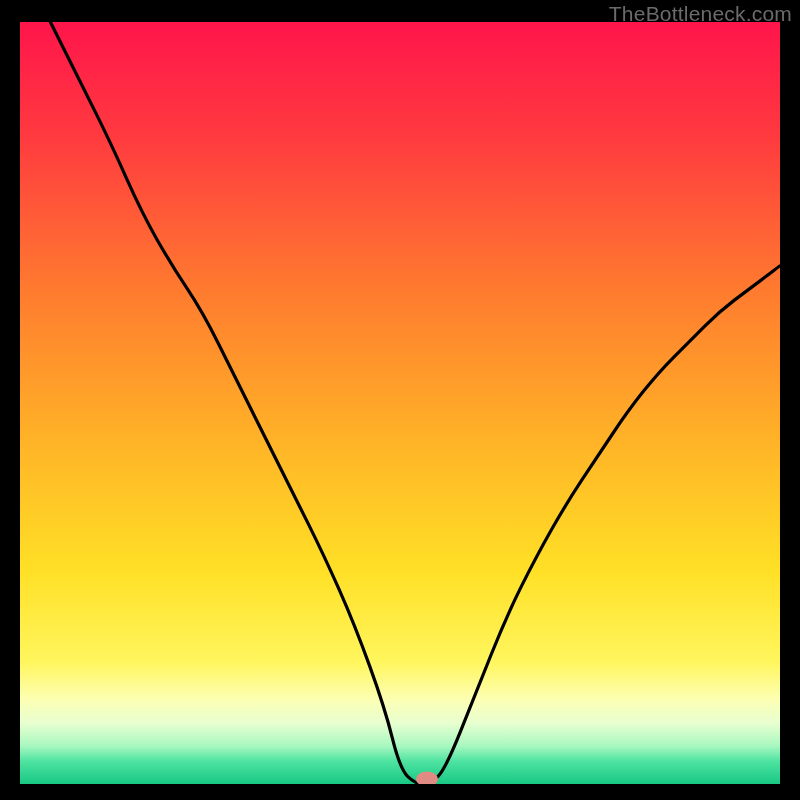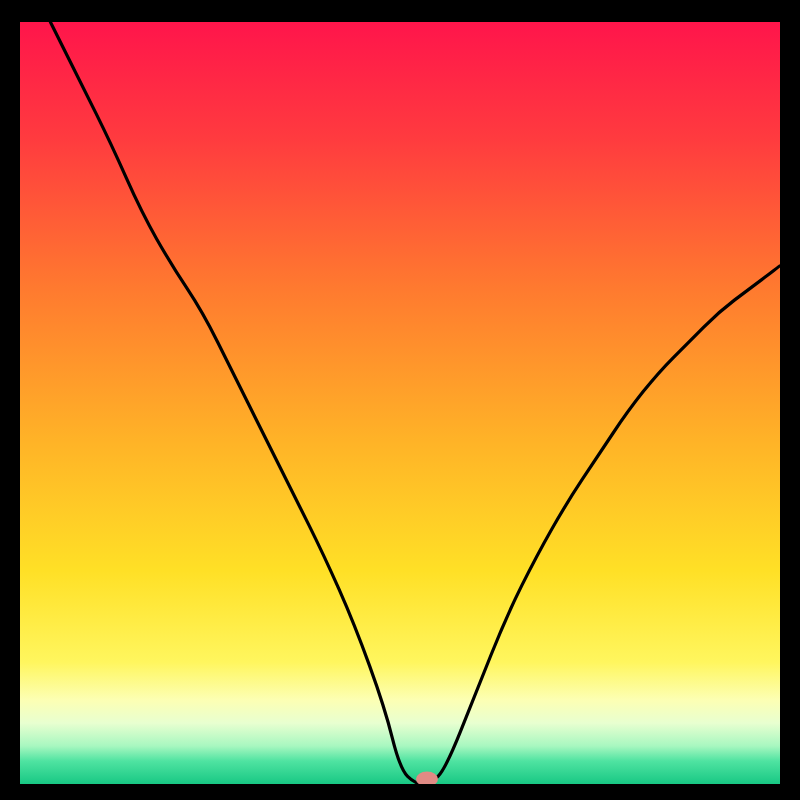--- a/index.html
+++ b/index.html
@@ -53,20 +53,21 @@
     font-size: 21px;
     color: #6b6b6b;
     font-weight: 500;
     letter-spacing: 0.2px;
   }
 </style>
 </head>
 <body>
 
 <div class="frame">
+  <div class="watermark">TheBottleneck.com</div>
 
   <div class="plot">
     <div class="gradient" id="gradient" style="background: linear-gradient(rgb(255, 21, 75) 0%, rgb(255, 58, 63) 15%, rgb(255, 122, 47) 35%, rgb(255, 179, 39) 55%, rgb(255, 224, 38) 72%, rgb(255, 246, 94) 84%, rgb(252, 255, 180) 89%, rgb(232, 255, 208) 92%, rgb(168, 247, 192) 95%, rgb(79, 227, 161) 97%, rgb(24, 200, 132) 100%);"></div>
 
     <svg class="curve" viewBox="0 0 760 762" preserveAspectRatio="none">
       <path id="curvePath" d="M 30.4 0.0 Q 30.4 0.0 45.6 30.5 Q 60.8 61.0 76.0 91.4 Q 91.2 121.9 106.4 156.2 Q 121.6 190.5 136.8 217.2 Q 152.0 243.8 167.2 266.7 Q 182.4 289.6 197.6 320.0 Q 212.8 350.5 228.0 381.0 Q 243.2 411.5 258.4 442.0 Q 273.6 472.4 288.8 502.9 Q 304.0 533.4 319.2 567.7 Q 334.4 602.0 349.6 643.9 Q 364.8 685.8 372.4 716.3 Q 380.0 746.8 387.6 754.4 Q 395.2 762.0 402.8 762.0 Q 410.4 762.0 418.0 754.4 Q 425.6 746.8 440.8 708.7 Q 456.0 670.6 471.2 632.5 Q 486.4 594.4 501.6 563.9 Q 516.8 533.4 532.0 506.7 Q 547.2 480.1 562.4 457.2 Q 577.6 434.3 592.8 411.5 Q 608.0 388.6 623.2 369.6 Q 638.4 350.5 653.6 335.3 Q 668.8 320.0 684.0 304.8 Q 699.2 289.6 714.4 278.1 Q 729.6 266.7 744.8 255.3 T 760.0 243.8" fill="none" stroke="#000" stroke-width="3.2" stroke-linecap="round" stroke-linejoin="round"></path>
     </svg>
 
     <div class="marker" id="marker" style="left: 53.5%; top: 99.3%; width: 22px; height: 15px; background: rgb(224, 138, 132);"></div>
   </div>

